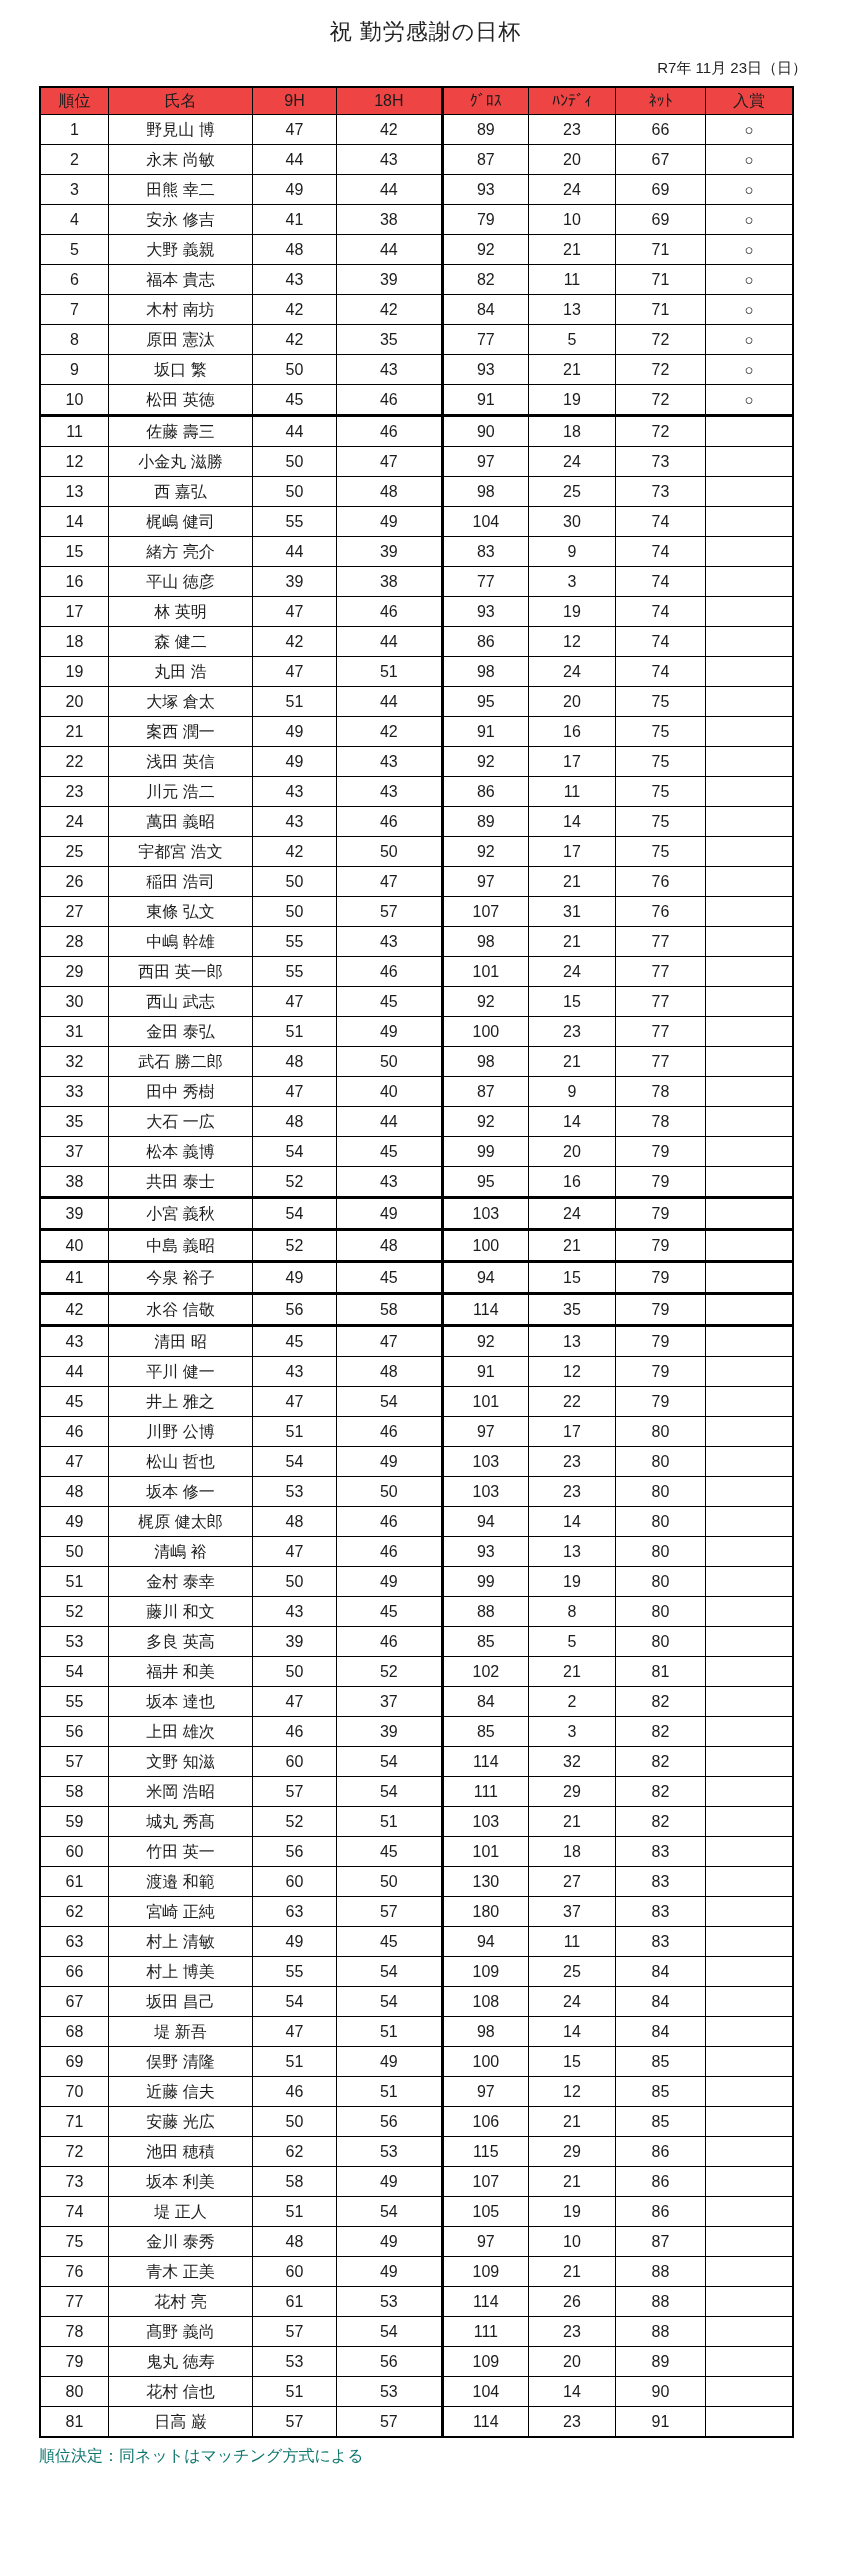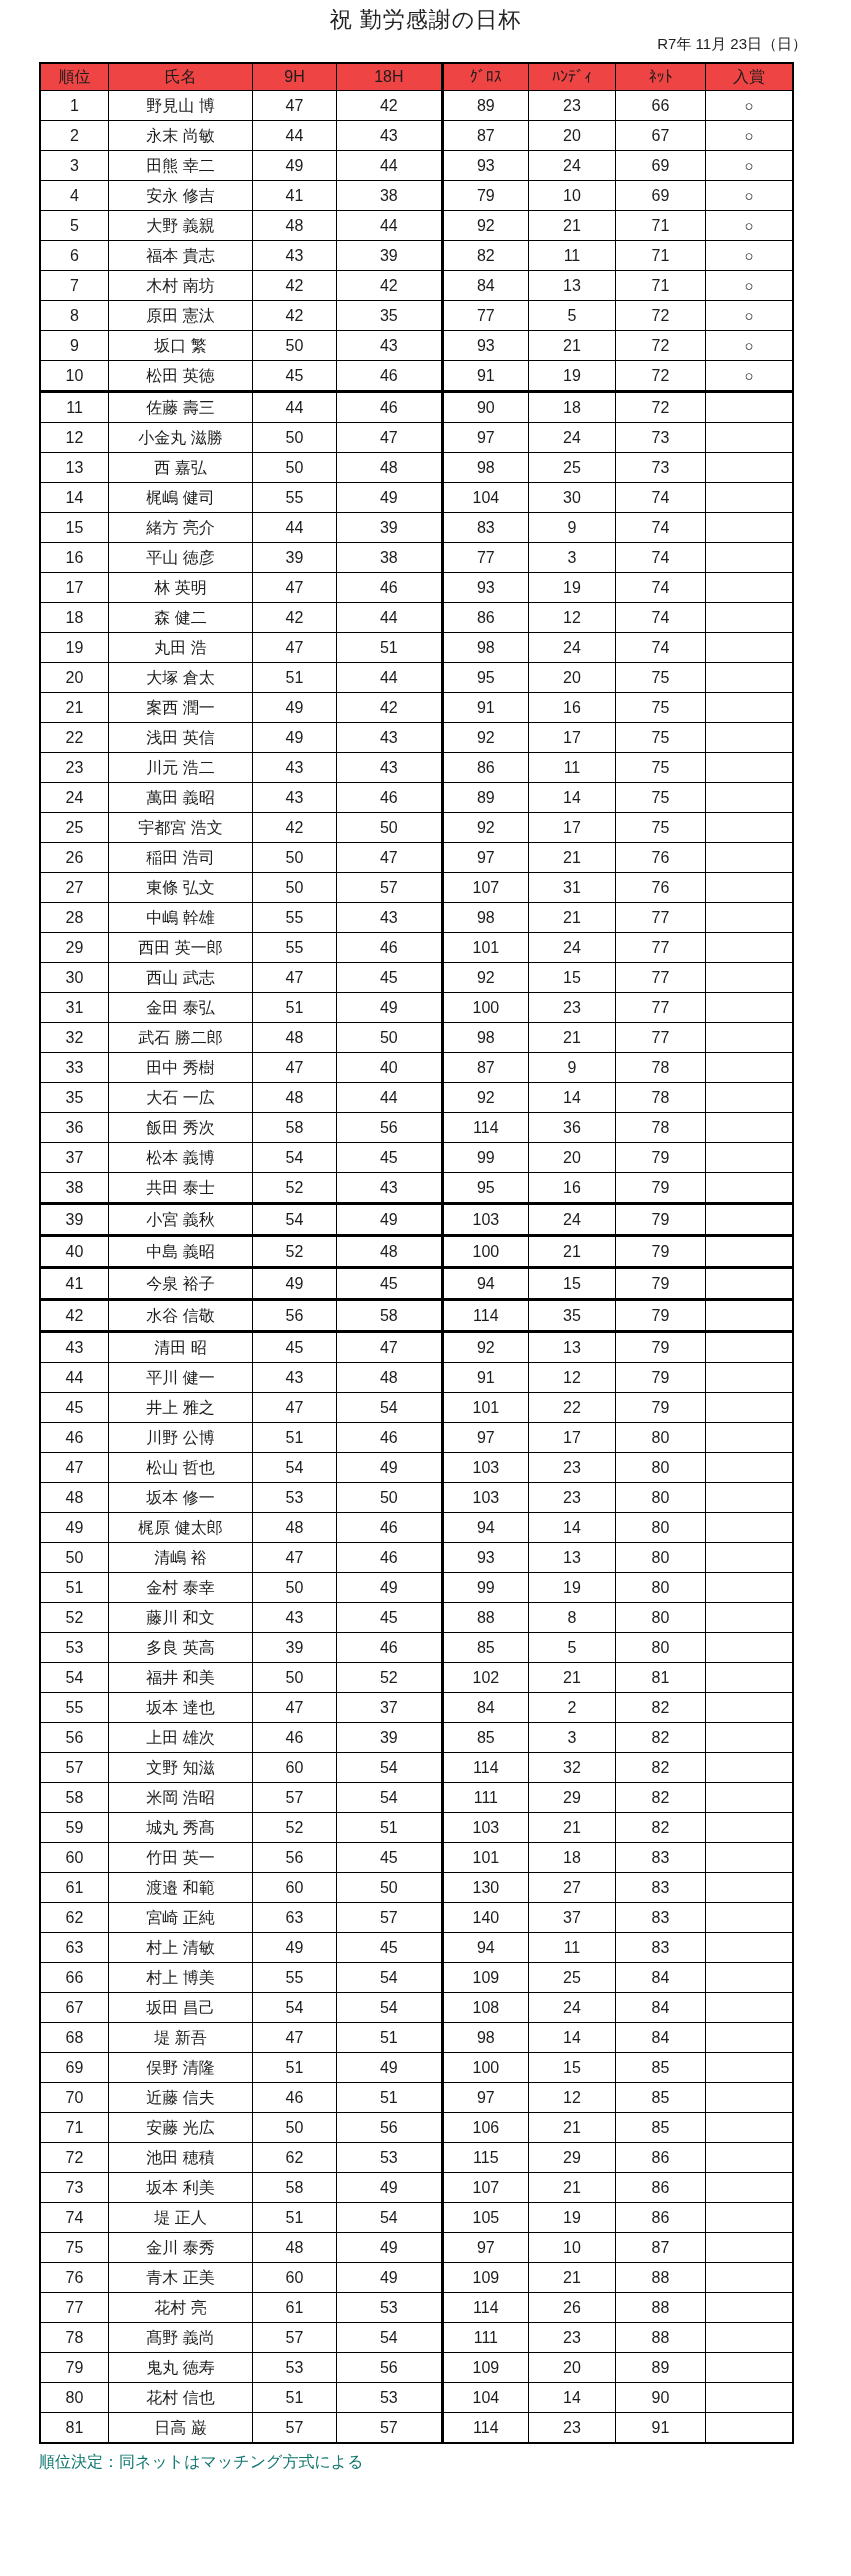--- a/index.html
+++ b/index.html
@@ -8,21 +8,21 @@
     background: #ffffff;
   }
   body {
     width: 851px;
     height: 2576px;
     font-family: "Liberation Sans", "DejaVu Sans", sans-serif;
     color: #1c1c1c;
     overflow: hidden;
   }
   .page-title {
-    margin: 0;
+    margin: 12px;
     padding-top: 5px;
     text-align: center;
     font-size: 22px;
     font-weight: 500;
     letter-spacing: 1px;
     color: #222;
   }
   .date-line {
     margin: 0 44px 8px 0;
     text-align: right;
@@ -432,30 +432,20 @@
         <td class="col-rank">35</td>
         <td class="col-name">大石 一広</td>
         <td class="col-9h">48</td>
         <td class="col-18h">44</td>
         <td class="col-gross thick-left">92</td>
         <td class="col-handicap">14</td>
         <td class="col-net">78</td>
         <td class="col-prize"></td>
       </tr>
       <tr>
-        <td class="col-rank">36</td>
-        <td class="col-name">飯田 秀次</td>
-        <td class="col-9h">58</td>
-        <td class="col-18h">56</td>
-        <td class="col-gross thick-left">114</td>
-        <td class="col-handicap">36</td>
-        <td class="col-net">78</td>
-        <td class="col-prize"></td>
-      </tr>
-      <tr>
         <td class="col-rank">37</td>
         <td class="col-name">松本 義博</td>
         <td class="col-9h">54</td>
         <td class="col-18h">45</td>
         <td class="col-gross thick-left">99</td>
         <td class="col-handicap">20</td>
         <td class="col-net">79</td>
         <td class="col-prize"></td>
       </tr>
       <tr class="thick-bottom">
@@ -696,21 +686,21 @@
         <td class="col-gross thick-left">130</td>
         <td class="col-handicap">27</td>
         <td class="col-net">83</td>
         <td class="col-prize"></td>
       </tr>
       <tr>
         <td class="col-rank">62</td>
         <td class="col-name">宮崎 正純</td>
         <td class="col-9h">63</td>
         <td class="col-18h">57</td>
-        <td class="col-gross thick-left">140</td>
+        <td class="col-gross thick-left">180</td>
         <td class="col-handicap">37</td>
         <td class="col-net">83</td>
         <td class="col-prize"></td>
       </tr>
       <tr>
         <td class="col-rank">63</td>
         <td class="col-name">村上 清敏</td>
         <td class="col-9h">49</td>
         <td class="col-18h">45</td>
         <td class="col-gross thick-left">94</td>

